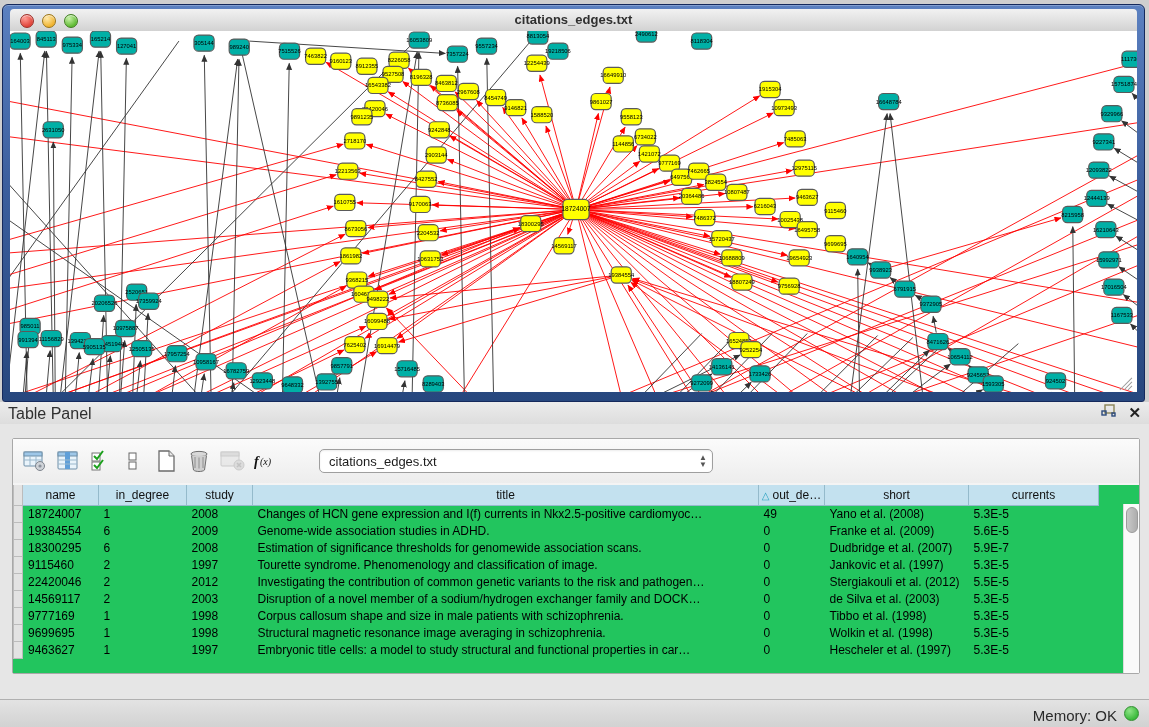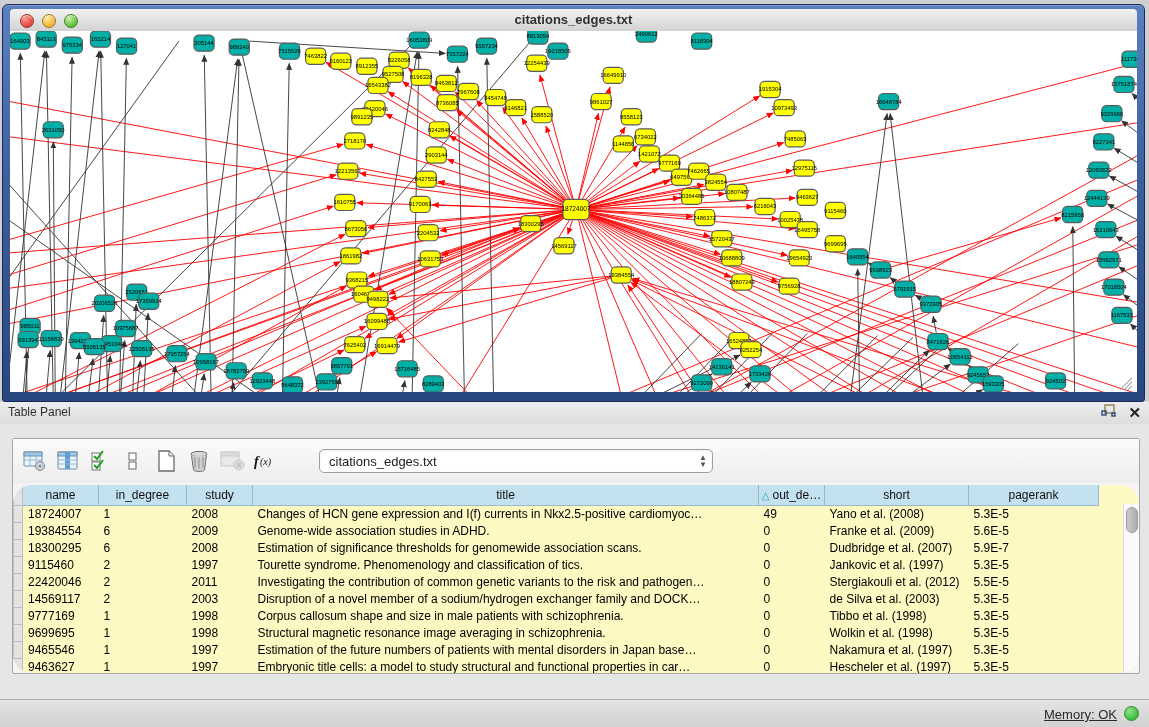--- a/index.html
+++ b/index.html
@@ -18,47 +18,47 @@
   .lights{position:absolute;left:10px;top:5px;display:flex;gap:8px;}
   .light{width:12px;height:12px;border-radius:50%;box-shadow:inset 0 1px 1px rgba(255,255,255,.7);}
   .light.red{background:radial-gradient(circle at 35% 30%,#ff9a92,#e0443a 70%);border:1px solid #9c2f27;}
   .light.yellow{background:radial-gradient(circle at 35% 30%,#ffe9a8,#f0b32f 70%);border:1px solid #9a7417;}
   .light.green{background:radial-gradient(circle at 35% 30%,#c8f2a8,#5fbb33 70%);border:1px solid #3f7d1f;}
   .canvas{position:absolute;left:7px;top:26px;right:7px;bottom:9px;background:#ffffff;overflow:hidden;}
   .canvas svg{position:absolute;left:0;top:0;width:100%;height:100%;}
   
   .tp-header{position:absolute;left:0;top:402px;width:100%;height:22px;
     background:linear-gradient(180deg,#ececec,#dddddd);border-bottom:1px solid #c2c2c2;}
-  .tp-title{position:absolute;left:8px;top:3px;font-size:12px;color:#303030;}
+  .tp-title{position:absolute;left:8px;top:3px;font-size:16px;color:#303030;}
   .tp-icons{position:absolute;right:8px;top:2px;display:flex;gap:12px;align-items:center;}
   .panel-bg{position:absolute;left:0;top:424px;width:100%;height:276px;background:#e6e6e6;}
   .inner-box{position:absolute;left:12px;top:14px;width:1126px;height:234px;
     background:#f4f4f4;border:1px solid #a8a8a8;border-radius:2px;}
   .toolbar{position:absolute;left:0;top:0;right:0;height:44px;display:flex;align-items:center;
     padding-left:8px;background:linear-gradient(180deg,#fbfbfb,#ededed);}
   .tb-icon{width:26px;height:26px;display:flex;align-items:center;justify-content:center;margin-right:7px;}
   .dropdown{margin-left:34px;width:392px;height:22px;background:#ffffff;border:1px solid #9f9f9f;
     border-radius:5px;display:flex;align-items:center;box-shadow:inset 0 1px 2px rgba(0,0,0,.08);}
   .dropdown .val{flex:1;padding-left:9px;font-size:13px;color:#1c1c1c;}
   .dropdown .arrows{width:18px;font-size:8px;color:#555;line-height:7px;text-align:center;}
   
-  .tableWrap{position:absolute;left:0;top:46px;right:0;bottom:0;background:#fef9c3;overflow:hidden;border-radius:19px;}
+  .tableWrap{position:absolute;left:0;top:46px;right:0;bottom:0;background:#22c55e;overflow:hidden;}
   table.grid{border-collapse:collapse;table-layout:fixed;font-size:12px;}
   table.grid th{background:#c3e1ef;border:1px solid #94bacb;border-top:none;height:18px;
     font-weight:normal;color:#111;overflow:hidden;white-space:nowrap;}
   table.grid th.gutter, table.grid td.gutter{background:#e3e3e3;border:1px solid #bcbcbc;border-top:none;}
   table.grid td{height:16px;padding:0 3px 0 5px;color:#000;overflow:hidden;white-space:nowrap;border:none;}
   .sortglyph{color:#2ba2c0;font-size:10px;margin-right:3px;}
   .vscroll{position:absolute;top:19px;right:0;bottom:0;width:15px;background:#fafafa;border-left:1px solid #dcdcdc;}
   .vthumb{position:absolute;left:2px;top:3px;width:10px;height:24px;border-radius:6px;
     background:linear-gradient(90deg,#c9c9c9,#adadad);border:1px solid #9b9b9b;}
   
   .statusbar{position:absolute;left:0;bottom:0;width:100%;height:27px;
     background:linear-gradient(180deg,#e3e3e3,#d2d2d2);border-top:1px solid #b0b0b0;}
-  .mem{position:absolute;right:32px;top:7px;font-size:13px;color:#2a2a2a;text-decoration:underline;}
+  .mem{position:absolute;right:32px;top:7px;font-size:15px;color:#2a2a2a;}
   .memdot{position:absolute;right:10px;top:6px;width:13px;height:13px;border-radius:50%;
     background:radial-gradient(circle at 35% 30%,#8fe487,#3dbb3d 70%);border:1px solid #2f8f2f;}
   .xbtn{font-size:15px;font-weight:bold;color:#222;line-height:14px;}
 </style>
 </head>
 <body>
 
 <div class="net-window">
   <div class="titlebar">
     <div class="lights">
@@ -887,21 +887,21 @@
           </colgroup>
         <thead>
             <tr id="table-head-row">
               <th class="gutter"></th>
               <th>name</th>
               <th>in_degree</th>
               <th>study</th>
               <th>title</th>
               <th><span class="sortglyph">△</span>out_de…</th>
               <th>short</th>
-              <th>pagerank</th>
+              <th>currents</th>
             </tr>
           </thead>
         <tbody id="table-body">
             <tr>
               <td class="gutter"></td>
               <td>18724007</td>
               <td>1</td>
               <td>2008</td>
               <td>Changes of HCN gene expression and I(f) currents in Nkx2.5-positive cardiomyoc…</td>
               <td>49</td>
@@ -926,30 +926,30 @@
               <td>Estimation of significance thresholds for genomewide association scans.</td>
               <td>0</td>
               <td>Dudbridge et al. (2007)</td>
               <td>5.9E-7</td>
             </tr>
             <tr>
               <td class="gutter"></td>
               <td>9115460</td>
               <td>2</td>
               <td>1997</td>
-              <td>Tourette syndrome. Phenomenology and classification of tics.</td>
+              <td>Tourette syndrome. Phenomenology and classification of image.</td>
               <td>0</td>
               <td>Jankovic et al. (1997)</td>
               <td>5.3E-5</td>
             </tr>
             <tr>
               <td class="gutter"></td>
               <td>22420046</td>
               <td>2</td>
-              <td>2011</td>
+              <td>2012</td>
               <td>Investigating the contribution of common genetic variants to the risk and pathogen…</td>
               <td>0</td>
               <td>Stergiakouli et al. (2012)</td>
               <td>5.5E-5</td>
             </tr>
             <tr>
               <td class="gutter"></td>
               <td>14569117</td>
               <td>2</td>
               <td>2003</td>
@@ -973,30 +973,20 @@
               <td>9699695</td>
               <td>1</td>
               <td>1998</td>
               <td>Structural magnetic resonance image averaging in schizophrenia.</td>
               <td>0</td>
               <td>Wolkin et al. (1998)</td>
               <td>5.3E-5</td>
             </tr>
             <tr>
               <td class="gutter"></td>
-              <td>9465546</td>
-              <td>1</td>
-              <td>1997</td>
-              <td>Estimation of the future numbers of patients with mental disorders in Japan base…</td>
-              <td>0</td>
-              <td>Nakamura et al. (1997)</td>
-              <td>5.3E-5</td>
-            </tr>
-            <tr>
-              <td class="gutter"></td>
               <td>9463627</td>
               <td>1</td>
               <td>1997</td>
               <td>Embryonic title cells: a model to study structural and functional properties in car…</td>
               <td>0</td>
               <td>Hescheler et al. (1997)</td>
               <td>5.3E-5</td>
             </tr>
           </tbody>
       </table>

